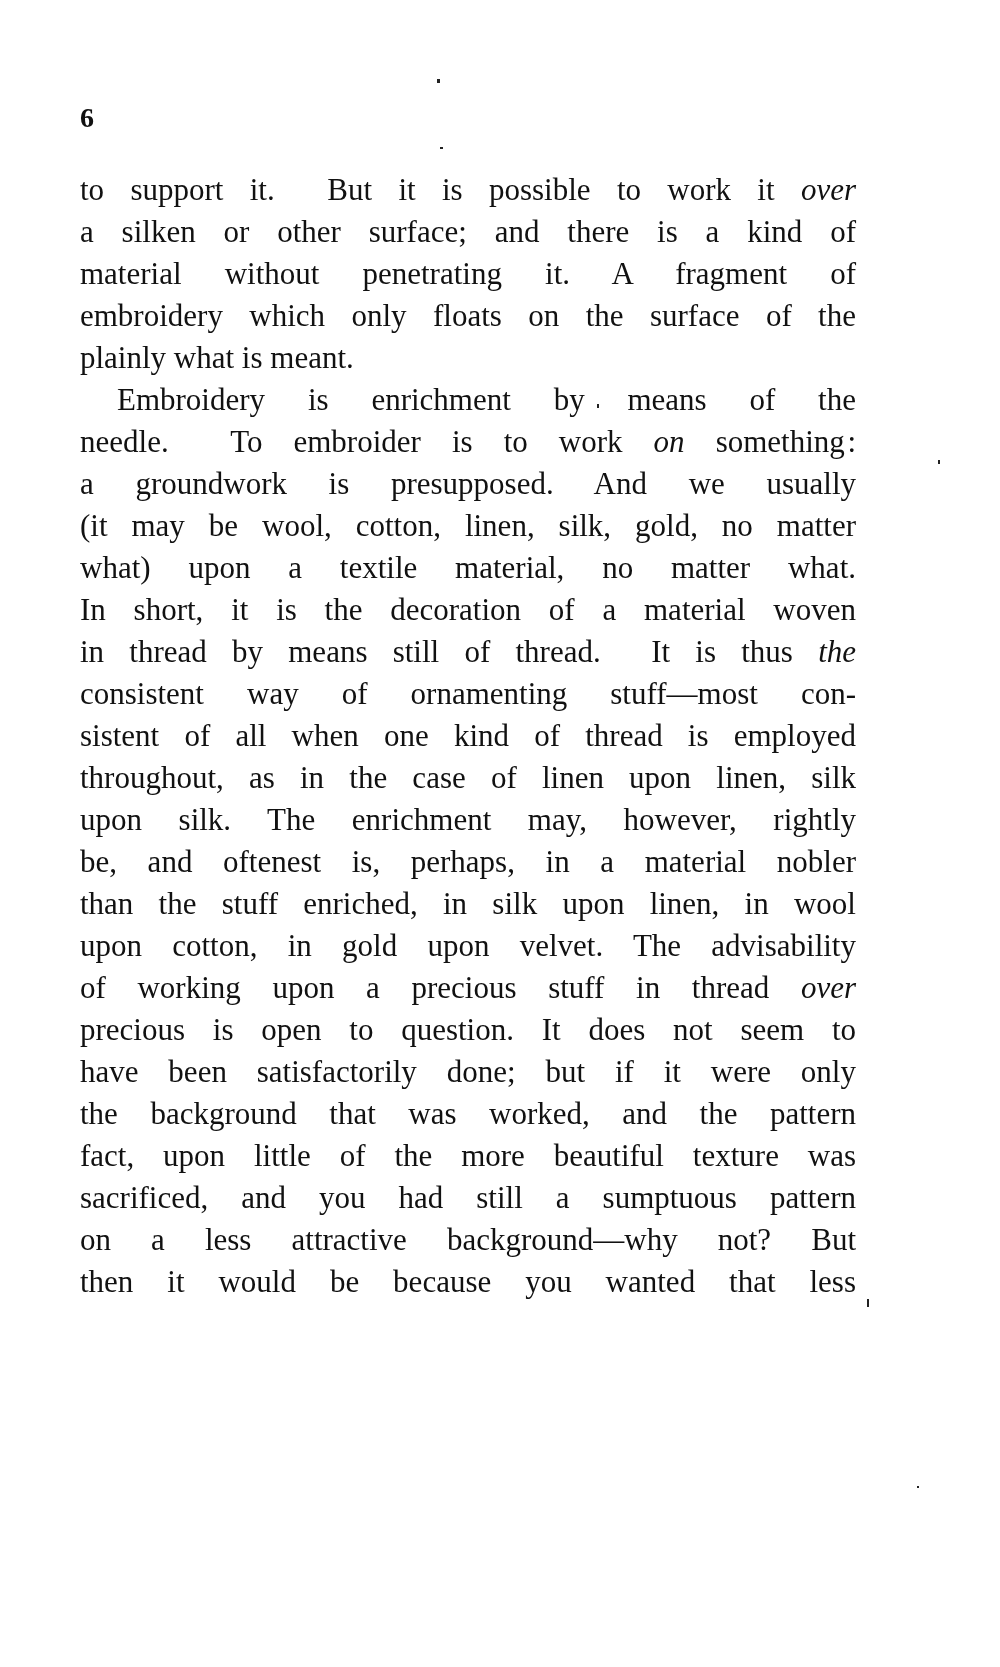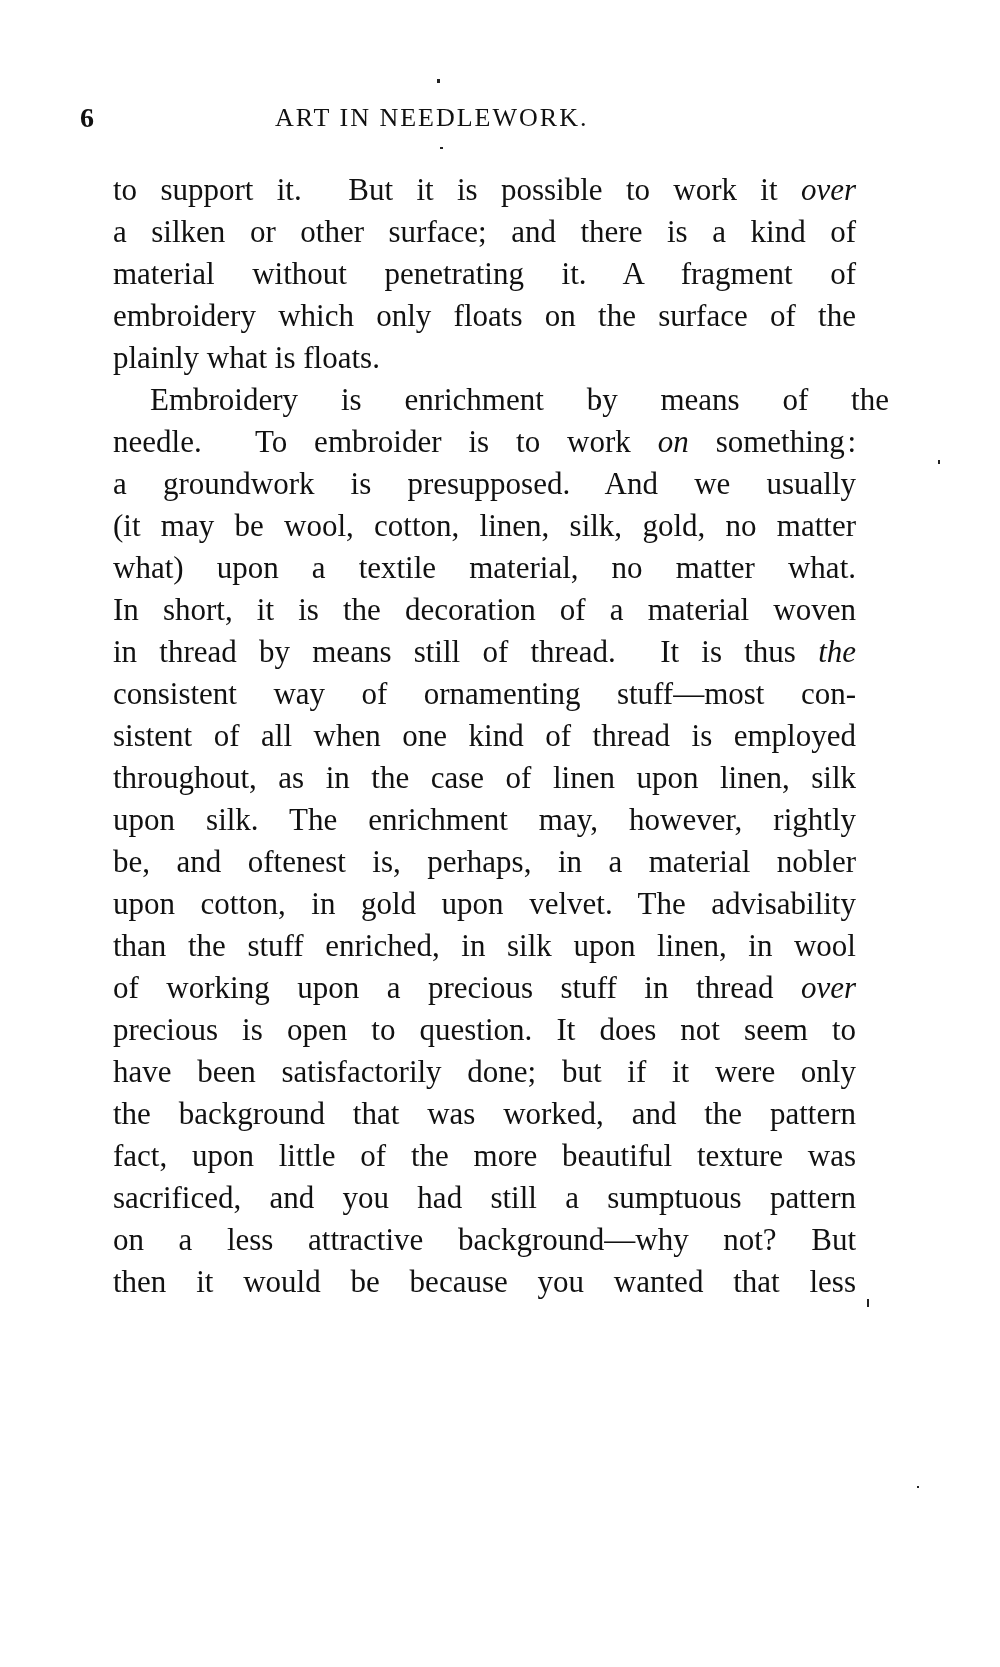--- a/index.html
+++ b/index.html
@@ -51,71 +51,69 @@
       width: 776px;
     }
     .line {
       display: block;
       height: 42px;
       font-size: 31px;
       line-height: 42px;
       white-space: nowrap;
       text-align: justify;
       text-align-last: justify;
-      margin-left: 33px;
     }
     .line.last {
       text-align-last: left;
     }
     .line.indent {
       padding-left: 37px;
       width: 739px;
     }
     .mark {
       position: absolute;
       background: #222;
     }
   </style>
 </head>
 <body>
 
 <div class="page">
 
   <div class="header">
     <span class="page-number">6</span>
-    <span class="running-head">ART IN NEEDLEWORK.</span>
   </div>
 
   <span class="mark" style="left:437px;top:79px;width:3px;height:4px;"></span>
   <span class="mark" style="left:440px;top:147px;width:3px;height:2px;"></span>
   <span class="mark" style="left:597px;top:404px;width:2px;height:4px;"></span>
   <span class="mark" style="left:938px;top:460px;width:2px;height:4px;"></span>
   <span class="mark" style="left:867px;top:1299px;width:2px;height:8px;"></span>
   <span class="mark" style="left:917px;top:1486px;width:2px;height:2px;"></span>
 
   <div class="body-text">
     <span class="line">to support it.&nbsp; But it is possible to work it <i>over</i></span>
     <span class="line">a silken or other surface; and there is a kind of</span>
     <span class="line">material without penetrating it.  A fragment of</span>
     <span class="line">embroidery which only floats on the surface of the</span>
-    <span class="line last">plainly what is floats.</span>
+    <span class="line last">plainly what is meant.</span>
     <span class="line indent">Embroidery is enrichment by means of the</span>
     <span class="line">needle.&nbsp; To embroider is to work <i>on</i> something :</span>
     <span class="line">a groundwork is presupposed.  And we usually</span>
     <span class="line">(it may be wool, cotton, linen, silk, gold, no matter</span>
     <span class="line">what) upon a textile material, no matter what.</span>
     <span class="line">In short, it is the decoration of a material woven</span>
     <span class="line">in thread by means still of thread.&nbsp; It is thus <i>the</i></span>
     <span class="line">consistent way of ornamenting stuff—most con-</span>
     <span class="line">sistent of all when one kind of thread is employed</span>
     <span class="line">throughout, as in the case of linen upon linen, silk</span>
     <span class="line">upon silk.  The enrichment may, however, rightly</span>
     <span class="line">be, and oftenest is, perhaps, in a material nobler</span>
+    <span class="line">than the stuff enriched, in silk upon linen, in wool</span>
     <span class="line">upon cotton, in gold upon velvet.  The advisability</span>
-    <span class="line">than the stuff enriched, in silk upon linen, in wool</span>
     <span class="line">of working upon a precious stuff in thread <i>over</i></span>
     <span class="line">precious is open to question.  It does not seem to</span>
     <span class="line">have been satisfactorily done; but if it were only</span>
     <span class="line">the background that was worked, and the pattern</span>
     <span class="line">fact, upon little of the more beautiful texture was</span>
     <span class="line">sacrificed, and you had still a sumptuous pattern</span>
     <span class="line">on a less attractive background—why not?  But</span>
     <span class="line">then it would be because you wanted that less</span>
   </div>
 </div>

